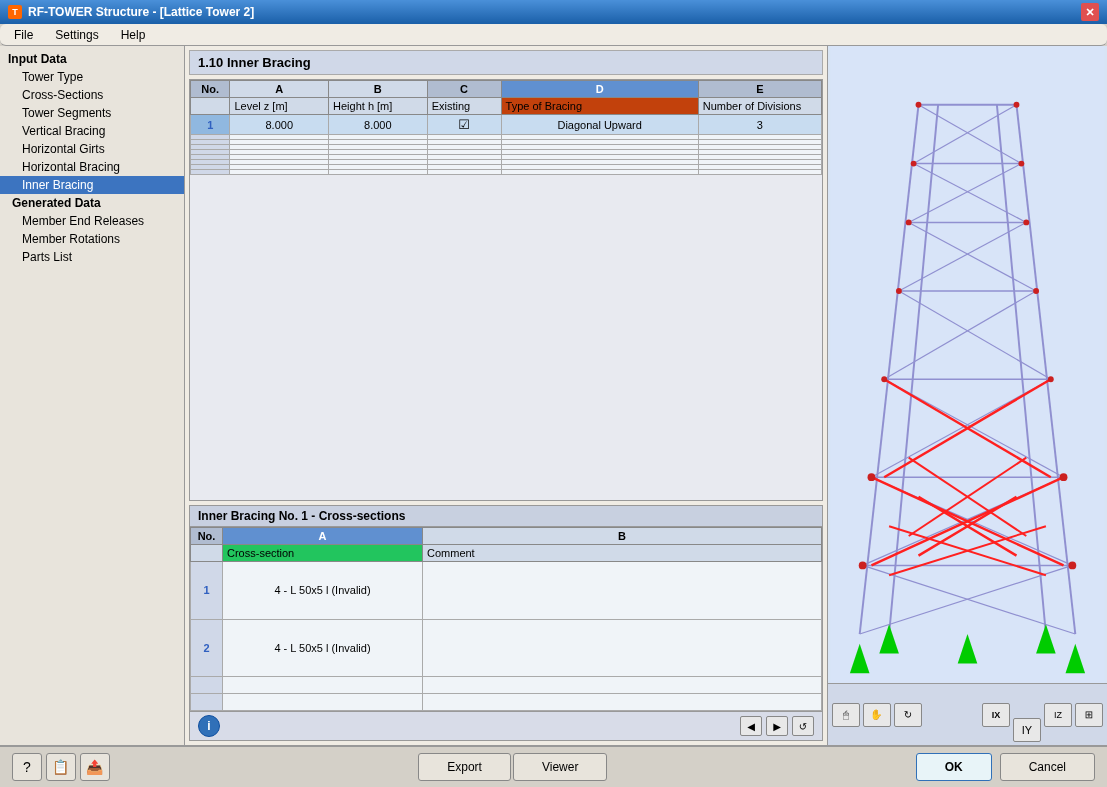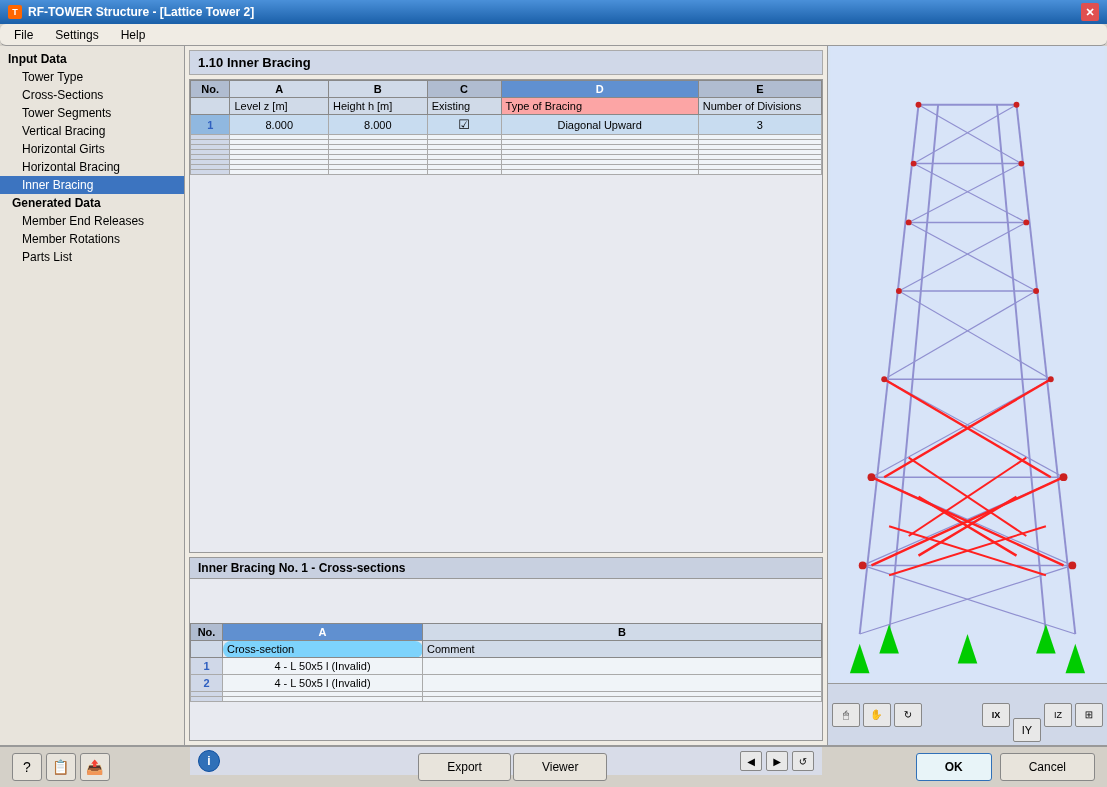--- a/index.html
+++ b/index.html
@@ -98,26 +98,25 @@
     .upper-table-area {
       flex: 1;
       background: #e8eaf0;
       border: 1px solid #999;
       margin-bottom: 4px;
       overflow: hidden;
     }
 
     
     .lower-section {
-      height: 184px;
+      height: 236px;
       display: flex;
       flex-direction: column;
       border: 1px solid #999;
       background: #e8eaf0;
-      gap: 44px;
     }
     .lower-section-header {
       background: #c8d0e0;
       padding: 3px 8px;
       font-size: 12px;
       font-weight: bold;
       border-bottom: 1px solid #999;
     }
 
     
@@ -138,21 +137,21 @@
       background: #d0dae8;
     }
     .table-subheader th {
       background: #d0dae8;
       border: 1px solid #888;
       padding: 2px 4px;
       text-align: left;
       font-weight: normal;
     }
     .table-subheader th.col-d {
-      background: #fca5a5;
+      background: #c2410c;
     }
     td {
       border: 1px solid #aaa;
       padding: 2px 4px;
       text-align: center;
       background: #f0f4f8;
     }
     td.no-col {
       background: #d0d8e8;
       font-weight: bold;
@@ -162,22 +161,21 @@
     tr.selected td.no-col { background: #90b8e0; }
 
     .lower-table-header th.col-a {
       background: #6090d0;
       color: white;
     }
     .lower-table-header th.col-b {
       background: #d0dae8;
     }
     .lower-table-subheader th.col-a {
-      background: #7dd3fc;
-      border-radius: 8px;
+      background: #22c55e;
     }
 
     
     .table-nav {
       display: flex;
       align-items: center;
       padding: 3px 8px;
       background: #d8dce8;
       border-top: 1px solid #999;
       gap: 4px;

